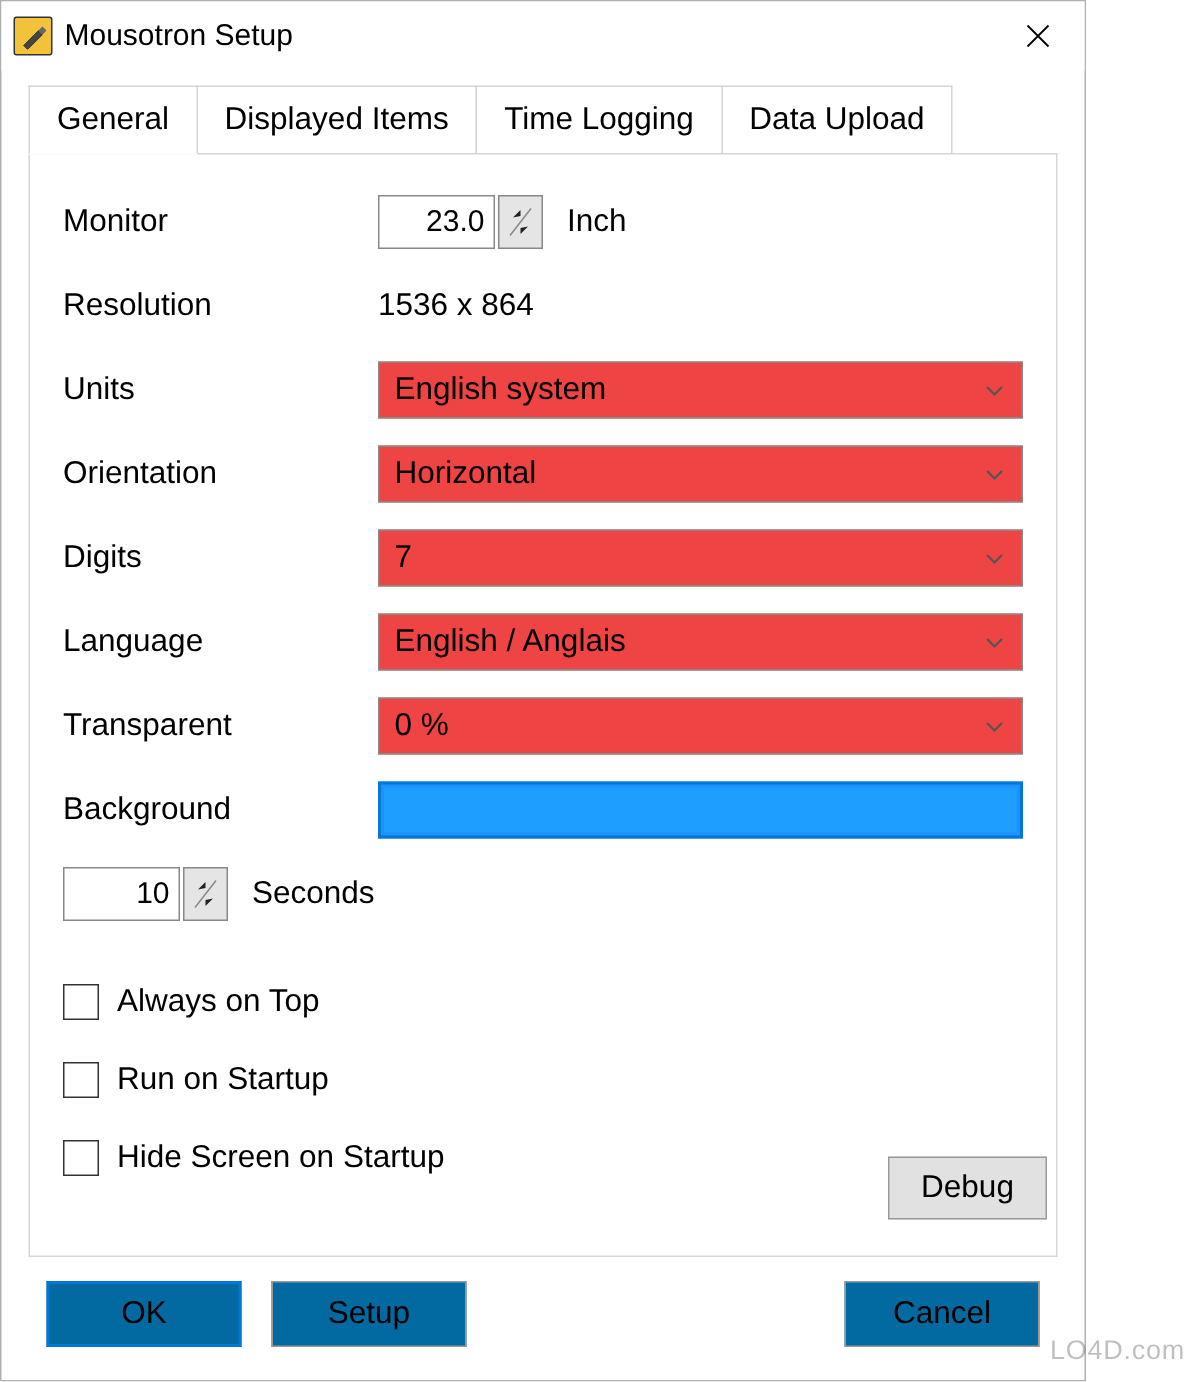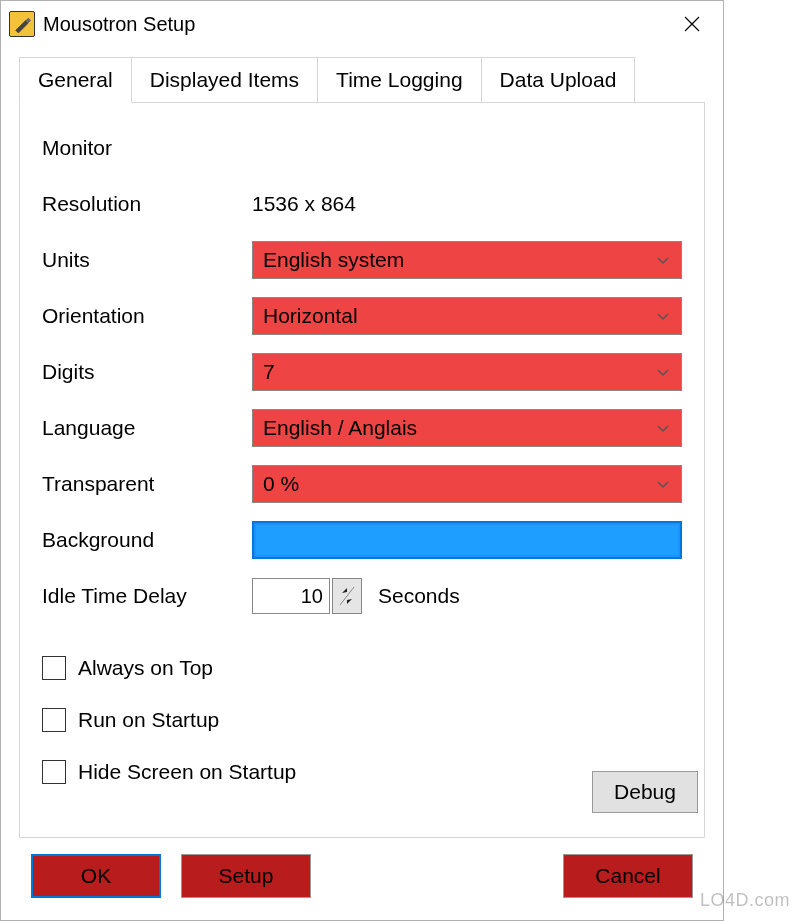--- a/index.html
+++ b/index.html
@@ -200,21 +200,21 @@
     .button-row {
       display: flex;
       gap: 20px;
       padding: 16px 12px 12px 12px;
       align-items: center;
     }
     .btn {
       width: 130px;
       height: 44px;
       border: 1px solid #999;
-      background: #b91c1c;
+      background: #0369a1;
       font-size: 21px;
       display: flex;
       align-items: center;
       justify-content: center;
       cursor: pointer;
     }
     .btn.primary {
       border: 2px solid #0078d7;
     }
     .button-spacer { flex: 1; }
@@ -254,20 +254,31 @@
       <div class="tab active">General</div>
       <div class="tab">Displayed Items</div>
       <div class="tab">Time Logging</div>
       <div class="tab">Data Upload</div>
     </div>
 
     <div class="tab-panel">
 
       <div class="form-row">
         <div class="form-label">Monitor</div>
+        <div class="spinner">
+          <input class="spinner-input" value="23.0" style="">
+          <div class="spinner-btns">
+            <svg width="20" height="24" viewBox="0 0 20 24">
+              <path d="M5 9 L10 4 L10 8 Z" fill="#222"></path>
+              <path d="M15 15 L10 20 L10 16 Z" fill="#222"></path>
+              <path d="M3 21 L17 3" stroke="#888" stroke-width="1"></path>
+            </svg>
+          </div>
+          <div class="spinner-suffix">Inch</div>
+        </div>
       </div>
 
       <div class="form-row">
         <div class="form-label">Resolution</div>
         <div class="static-value">1536 x 864</div>
       </div>
 
       <div class="form-row">
         <div class="form-label">Units</div>
         <div class="select">
@@ -329,21 +340,20 @@
       </div>
 
       <div class="form-row">
         <div class="form-label">Background</div>
         <div class="color-swatch">
           <div class="color-inner" style="background:#1E9FFF"></div>
         </div>
       </div>
 
       <div class="form-row">
-        <div class="form-label">Idle Time Delay</div>
         <div class="spinner">
           <input class="spinner-input" value="10" style="">
           <div class="spinner-btns">
             <svg width="20" height="24" viewBox="0 0 20 24">
               <path d="M5 9 L10 4 L10 8 Z" fill="#222"></path>
               <path d="M15 15 L10 20 L10 16 Z" fill="#222"></path>
               <path d="M3 21 L17 3" stroke="#888" stroke-width="1"></path>
             </svg>
           </div>
           <div class="spinner-suffix">Seconds</div>

